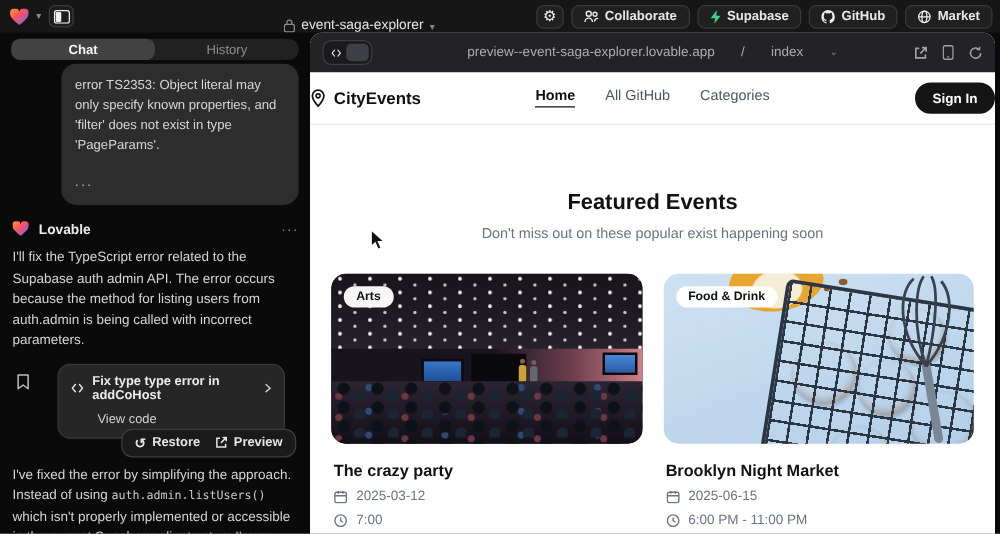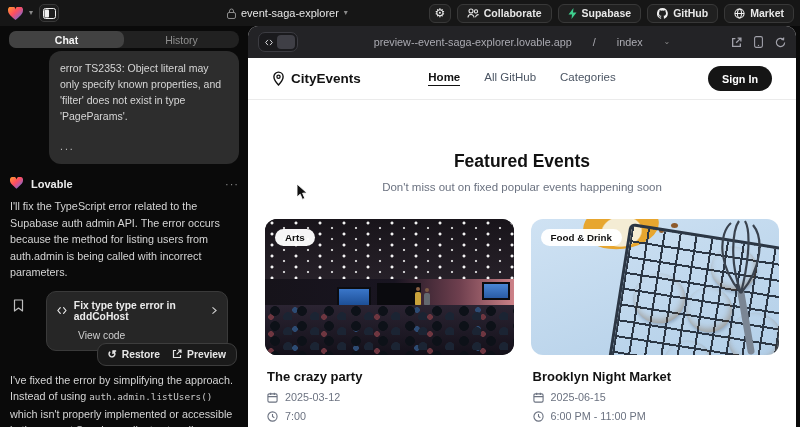--- a/index.html
+++ b/index.html
@@ -6,21 +6,21 @@
   html,body { width:800px; height:427px; overflow:hidden; }
   body { font-family:"Liberation Sans", sans-serif; background:#0a0a0a; }
   .app { position:relative; width:800px; height:427px; overflow:hidden; }
 
   
   .topbar { position:absolute; top:0; left:0; right:0; height:26px; background:#161616; display:flex; align-items:center; padding:0 8px; z-index:5; }
   .tb-left { display:flex; align-items:center; gap:6px; }
   .heart { width:15px; height:13px; display:inline-block; }
   .chev { color:#8a8a8a; font-size:8px; line-height:1; }
   .panel-btn { width:20px; height:18px; border:1px solid #3a3a3a; border-radius:5px; display:flex; align-items:center; justify-content:center; background:#1d1d1d; cursor:pointer; }
-  .proj { position:absolute; left:227px; top:0; height:26px; display:flex; align-items:center; gap:5px; color:#e5e5e5; font-size:11px; cursor:pointer; }
+  .proj { position:absolute; left:227px; top:0; height:26px; display:flex; align-items:flex-end; gap:5px; color:#e5e5e5; font-size:11px; cursor:pointer; }
   .proj .lock { opacity:.75; }
   .tb-right { position:absolute; right:6px; top:0; height:26px; display:flex; align-items:center; gap:6px; }
   .tb-btn { height:19px; display:flex; align-items:center; gap:5px; padding:0 9px; background:#202020; border:1px solid #383838; border-radius:6px; color:#e8e8e8; font-size:10.5px; font-weight:bold; cursor:pointer; white-space:nowrap; }
   .tb-icon-btn { width:22px; height:19px; display:flex; align-items:center; justify-content:center; background:#202020; border:1px solid #383838; border-radius:6px; color:#f0f0f0; font-size:12px; cursor:pointer; }
 
   
   .sidebar { position:absolute; top:26px; left:0; width:248px; bottom:0; padding:5px 9px 0 9px; color:#d4d4d4; overflow:hidden; }
   .seg { display:flex; background:#212121; border-radius:8px; height:17px; margin-bottom:3px; position:relative; z-index:2; }
   .seg-tab { flex:1; display:flex; align-items:center; justify-content:center; font-size:10.5px; color:#8f8f8f; border-radius:7px; cursor:pointer; }
   .seg-tab.active { background:#424242; color:#f5f5f5; font-weight:bold; }
@@ -47,21 +47,21 @@
   .code-toggle { display:flex; align-items:center; background:#1a1a1d; border:1px solid #3c3c42; border-radius:7px; height:20px; padding:2px; gap:4px; cursor:pointer; }
   .code-toggle .knob { width:18px; height:14px; background:#3f3f46; border-radius:4px; }
   .code-toggle .code-ic { color:#e4e4e7; padding-left:4px; }
   .urlbar { position:absolute; left:0; right:0; top:0; height:32px; display:flex; align-items:center; justify-content:center; gap:4px; color:#ababb2; font-size:10.8px; pointer-events:none; }
   .urlbar .inner { pointer-events:auto; cursor:pointer; display:flex; align-items:center; gap:21px;justify-content:center; }
   .chrome-right { margin-left:auto; display:flex; align-items:center; gap:12px; color:#a1a1aa; }
   .chrome-right .cic { cursor:pointer; display:flex; align-items:center; font-size:12px; }
 
   
   .site { height:calc(100% - 32px); background:#fff; position:relative; overflow:hidden; }
-  .site-header { height:42px; display:flex; align-items:center; padding:0 24px; border-bottom:1px solid #ebebeb; position:relative; }
+  .site-header { height:42px; display:flex; align-items:center; padding:0 0; border-bottom:1px solid #ebebeb; position:relative; }
   .brand { display:flex; align-items:center; gap:6px; font-size:13.5px; font-weight:bold; color:#121212; }
   .site-nav { position:absolute; left:0; right:0; display:flex; justify-content:center; gap:24px; font-size:11.5px; color:#4b5563; pointer-events:none; }
   .site-nav span { pointer-events:auto; cursor:pointer; }
   .site-nav .active { color:#111; font-weight:bold; border-bottom:1.5px solid #111; padding-bottom:2px; }
   .signin { margin-left:auto; background:#151515; color:#fff; font-size:10.8px; font-weight:bold; height:25px; padding:0 14px; border-radius:14px; display:flex; align-items:center; cursor:pointer; position:relative; z-index:2; }
   .hero-title { text-align:center; font-size:17.5px; font-weight:bold; color:#111; margin-top:51px; }
   .hero-sub { text-align:center; font-size:11.5px; color:#6b7280; margin-top:9px; }
   .cards { display:grid; grid-template-columns:1fr 1fr; gap:17px; padding:26px 17px 0; }
   .card { cursor:pointer; }
   .card-img { position:relative; height:136px; border-radius:12px; overflow:hidden; }
@@ -296,21 +296,21 @@
         </span>
         <div class="site-nav">
           <span class="active">Home</span>
           <span>All GitHub</span>
           <span>Categories</span>
         </div>
         <span class="signin">Sign In</span>
       </div>
 
       <div class="hero-title">Featured Events</div>
-      <div class="hero-sub">Don't miss out on fixed popular events happening soon</div>
+      <div class="hero-sub">Don't miss out on these popular exist happening soon</div>
 
       <div class="cards">
 
         <div class="card">
           <div class="card-img img1">
             <div class="ceiling"></div>
             <div class="wall"></div>
             <div class="boardA"></div>
             <div class="screenA"></div>
             <div class="screenB"></div>

